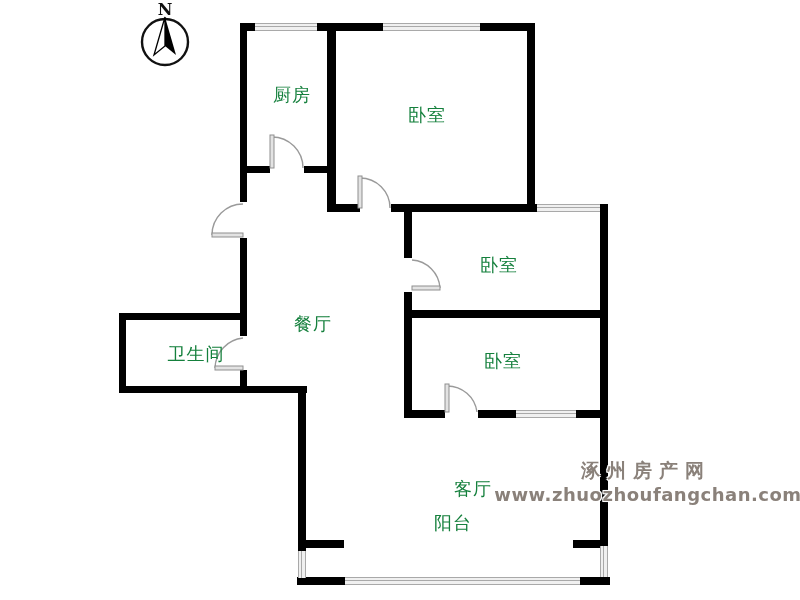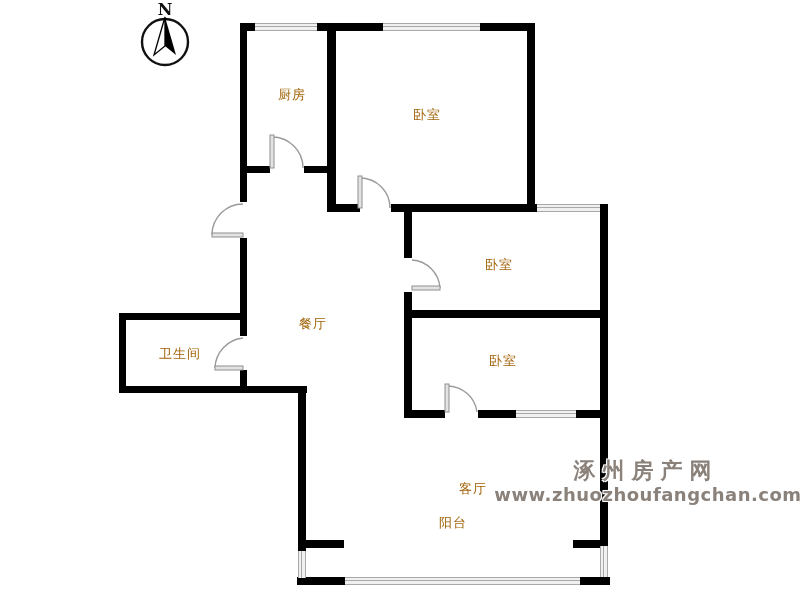--- a/index.html
+++ b/index.html
@@ -4,25 +4,25 @@
 <style>
   html,body{margin:0;padding:0;background:#fff;}
   #stage{position:relative;width:800px;height:600px;background:#fff;overflow:hidden;
          font-family:"DejaVu Sans","Liberation Sans",sans-serif;}
   .wall{position:absolute;background:#000;}
   .win-h{position:absolute;height:8px;
          background:repeating-linear-gradient(to bottom,#a9a9a9 0 1px,#f0f0f0 1px 3px,#a9a9a9 3px 4px,#f0f0f0 4px 7px,#a9a9a9 7px 8px);}
   .win-v{position:absolute;width:8px;
          background:repeating-linear-gradient(to right,#a9a9a9 0 1px,#f0f0f0 1px 3px,#a9a9a9 3px 4px,#f0f0f0 4px 7px,#a9a9a9 7px 8px);}
   .door{position:absolute;overflow:visible;}
-  .room-label{position:absolute;transform:translate(-50%,-50%);font-size:13px;
-              color:#a16207;white-space:nowrap;letter-spacing:1px;}
+  .room-label{position:absolute;transform:translate(-50%,-50%);font-size:18px;
+              color:#15803d;white-space:nowrap;letter-spacing:1px;}
   .watermark{position:absolute;color:#8a817a;font-weight:bold;white-space:nowrap;
              text-shadow:-1px -1px 0 #fff,1px -1px 0 #fff,-1px 1px 0 #fff,1px 1px 0 #fff,0 0 2px #fff;}
-  #wm-line1{left:646px;top:471px;transform:translate(-50%,-50%);font-size:22px;letter-spacing:7px;}
+  #wm-line1{left:646px;top:471px;transform:translate(-50%,-50%);font-size:19px;letter-spacing:7px;}
   #wm-line2{left:648px;top:494px;transform:translate(-50%,-50%);font-size:18px;letter-spacing:0.5px;}
   #compass{position:absolute;left:134px;top:0;overflow:visible;}
   #compass-n{font-family:"DejaVu Serif","Liberation Serif",serif;font-weight:bold;font-size:16px;}
 </style>
 </head>
 <body>
 
 <div id="stage">
 
   <svg id="compass" width="62" height="72" viewBox="0 0 62 72">
@@ -89,20 +89,20 @@
   <svg class="door" style="left:211px;top:334px" width="36" height="40">
     <path d="M 4 34 A 31 31 0 0 1 32 4" fill="none" stroke="#9a9a9a" stroke-width="1.4"></path>
     <rect x="4" y="32" width="28" height="4" fill="#e3e3e3" stroke="#8f8f8f" stroke-width="1"></rect>
   </svg>
 
   <div class="room-label" style="left:292px;top:95px">厨房</div>
   <div class="room-label" style="left:427px;top:115px">卧室</div>
   <div class="room-label" style="left:499px;top:265px">卧室</div>
   <div class="room-label" style="left:503px;top:361px">卧室</div>
   <div class="room-label" style="left:313px;top:324px">餐厅</div>
-  <div class="room-label" style="left:180px;top:354px">卫生间</div>
+  <div class="room-label" style="left:196px;top:354px">卫生间</div>
   <div class="room-label" style="left:473px;top:489px">客厅</div>
   <div class="room-label" style="left:453px;top:523px">阳台</div>
 
   <div id="wm-line1" class="watermark">涿州房产网</div>
   <div id="wm-line2" class="watermark">www.zhuozhoufangchan.com</div>
 
 </div>
 
 </body></html>

